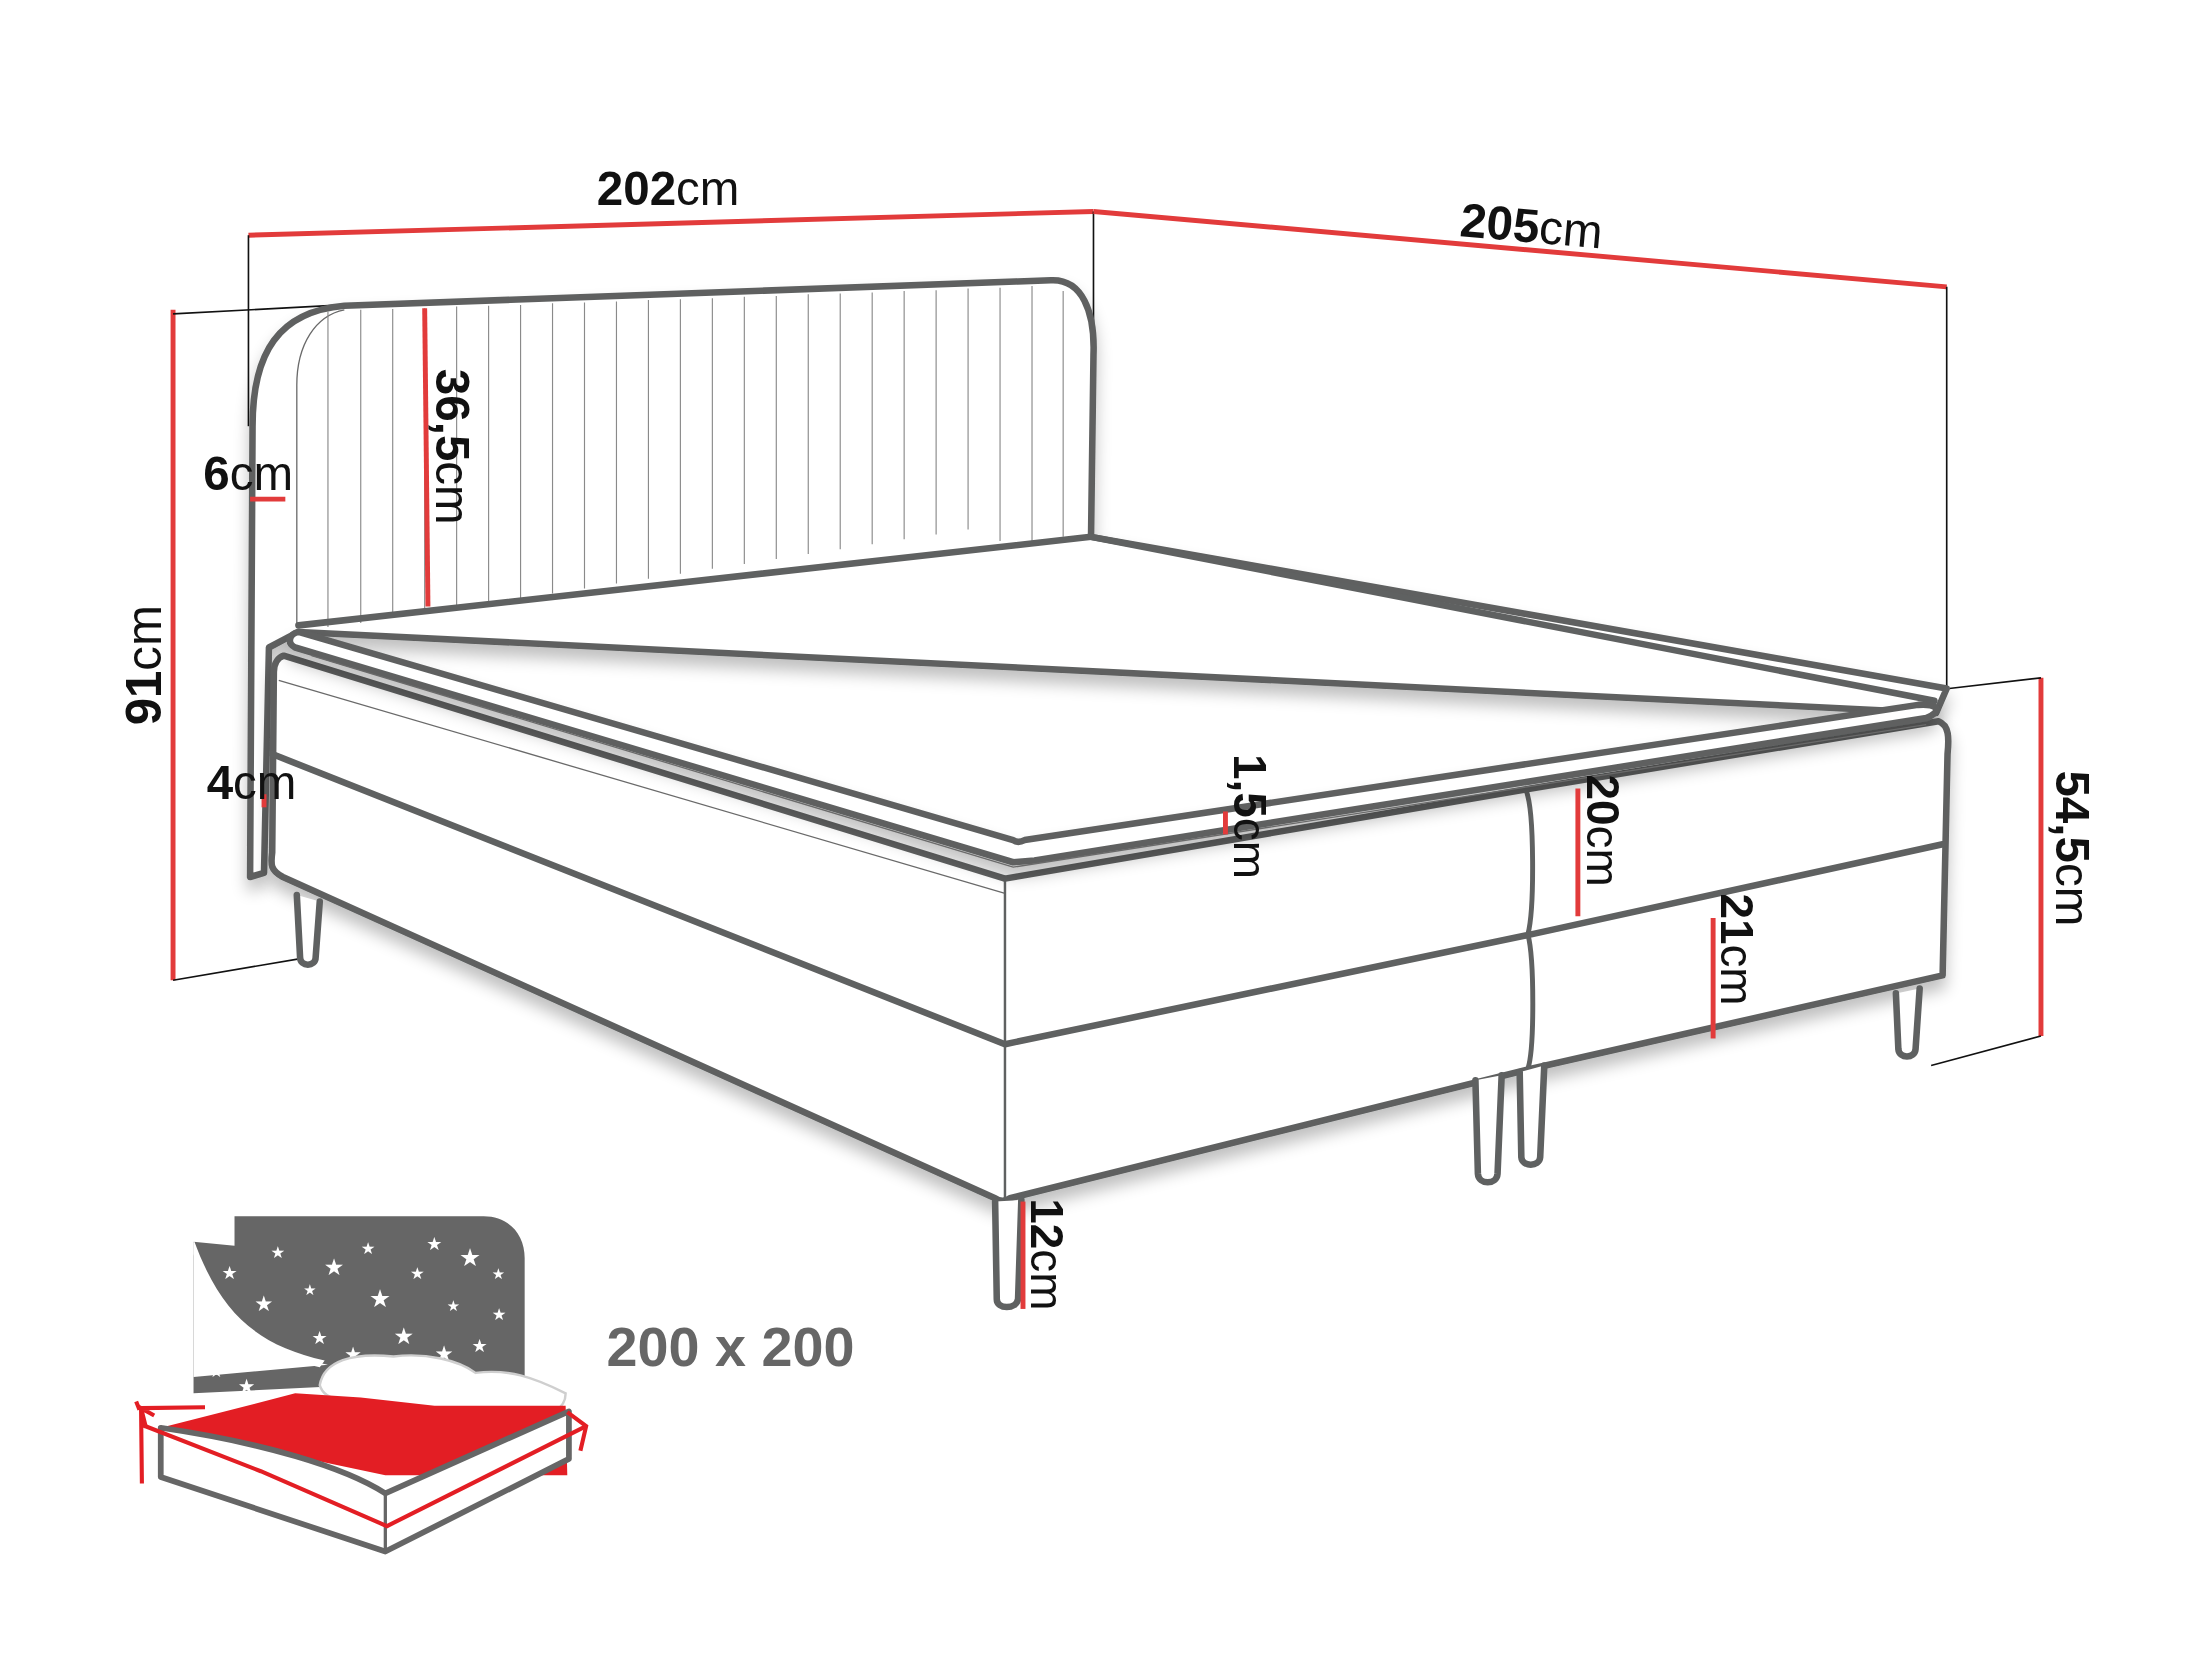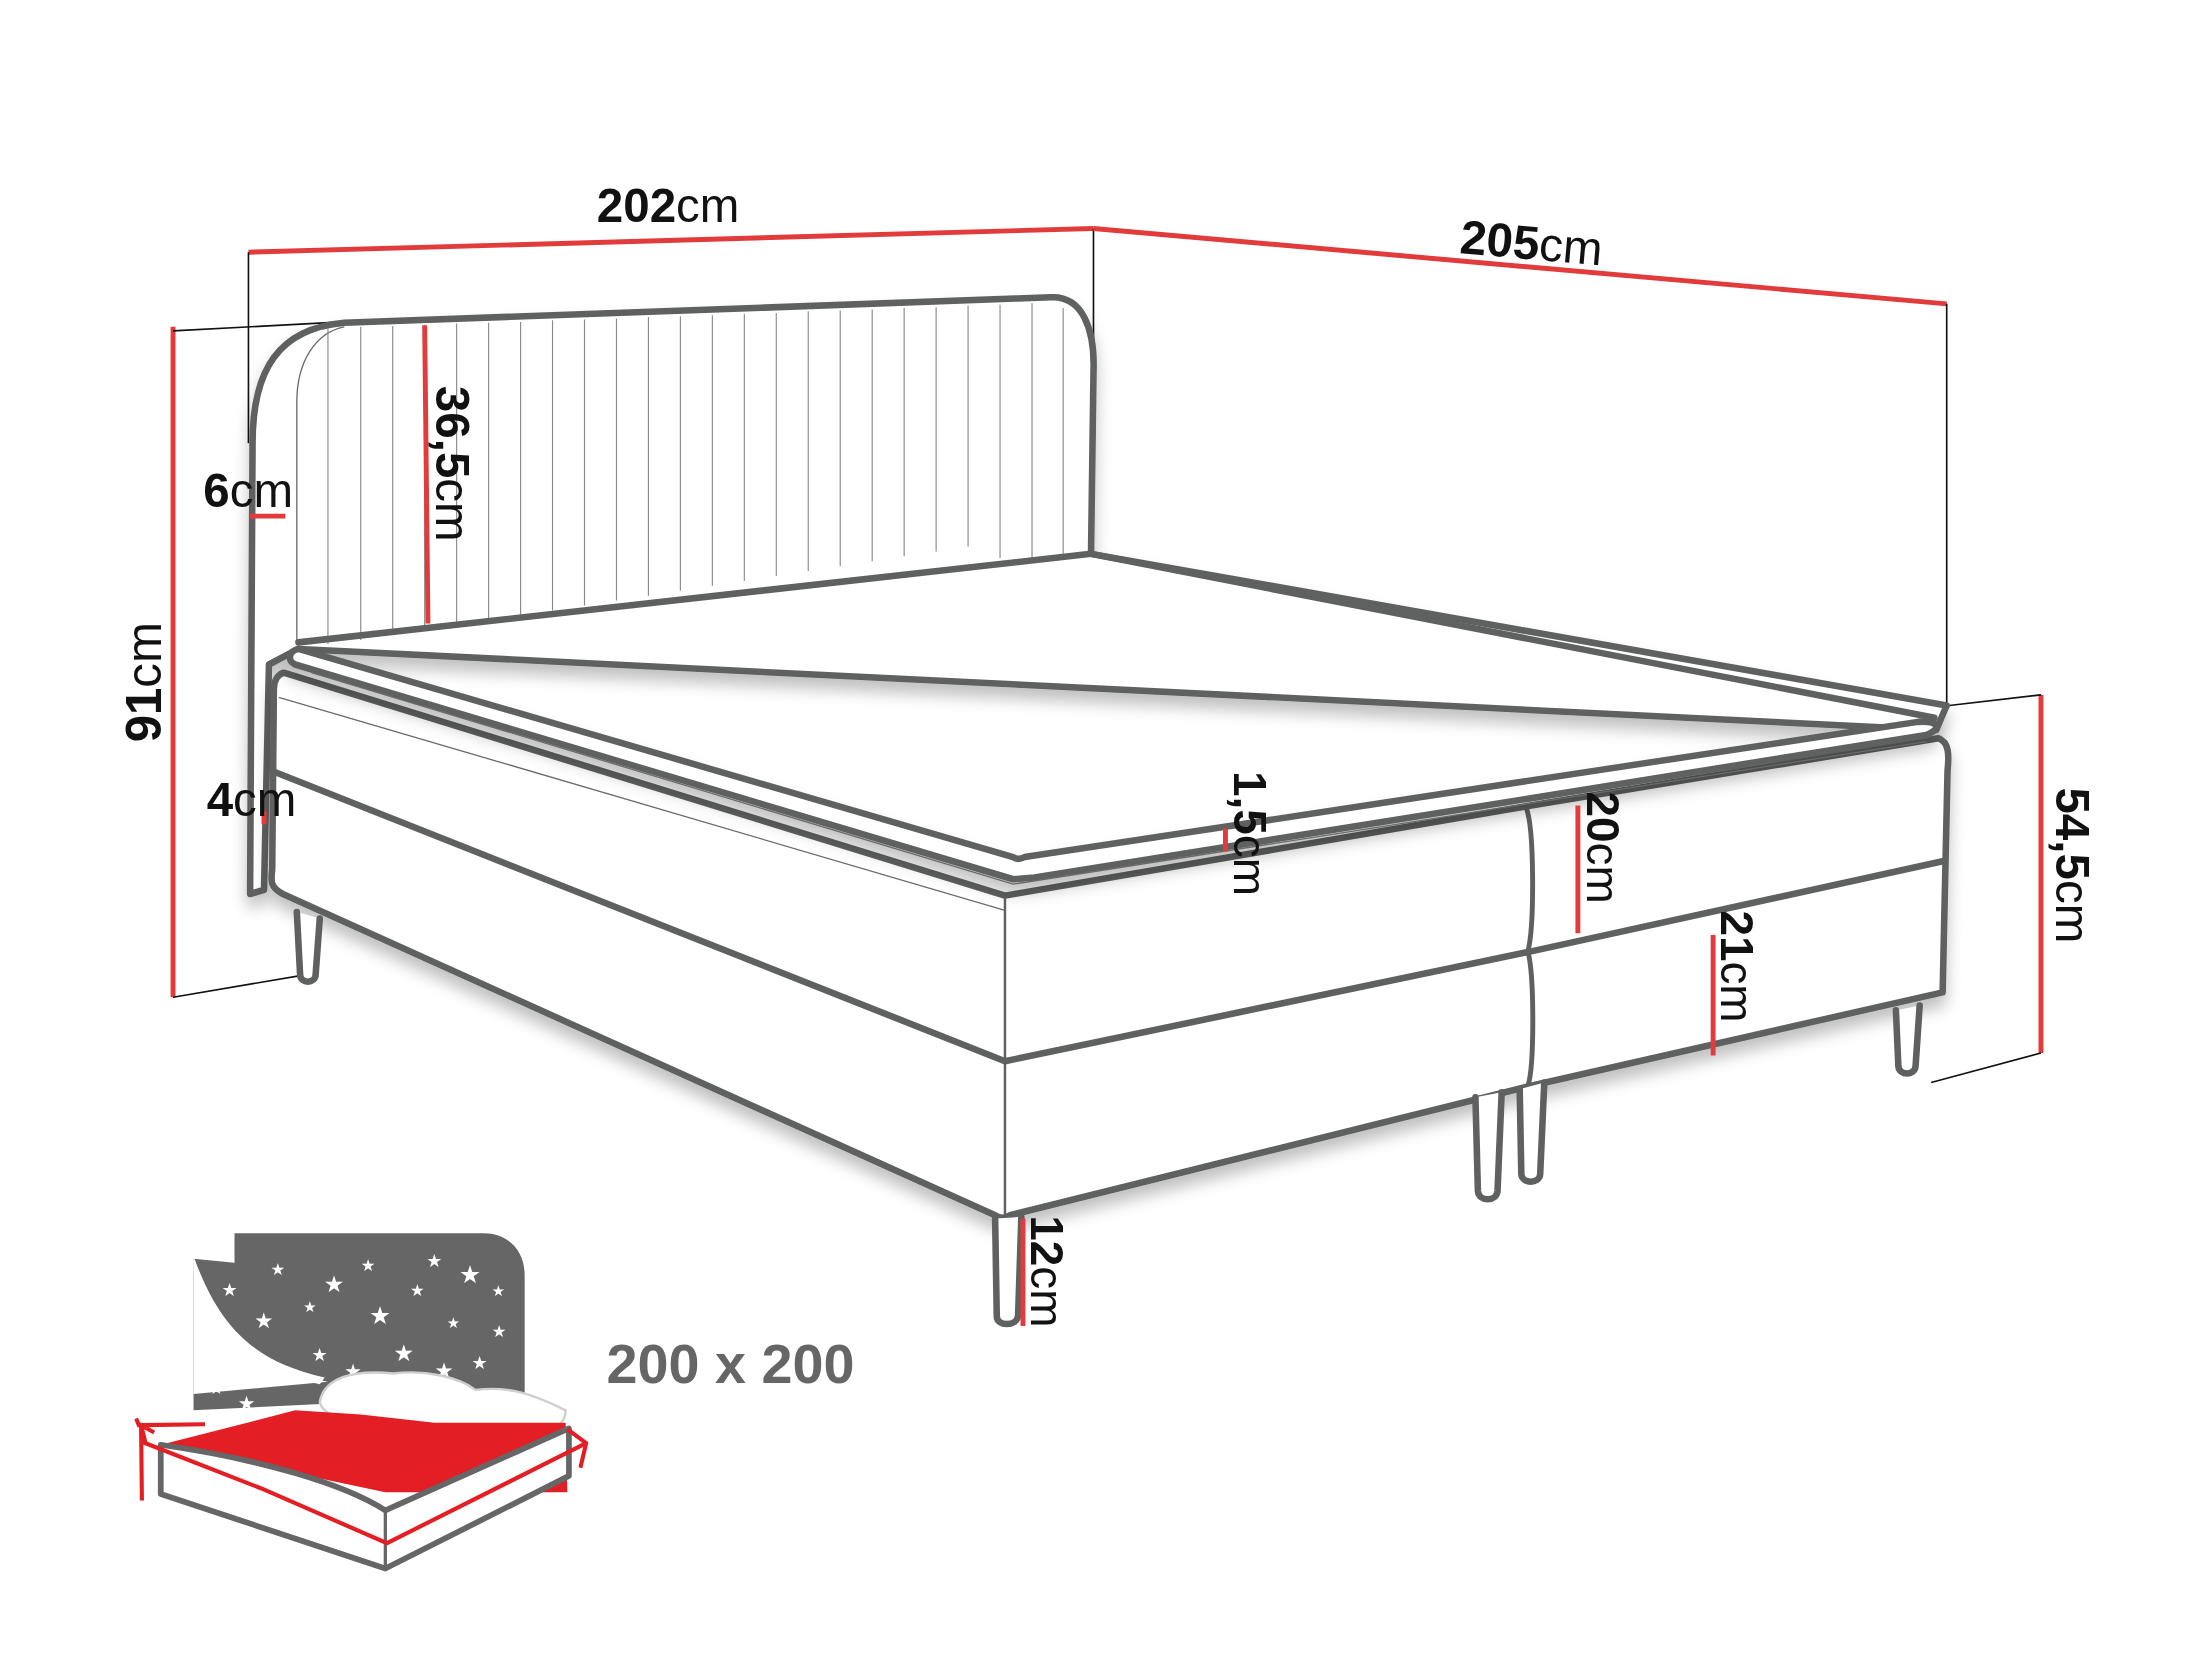--- a/index.html
+++ b/index.html
@@ -1,17 +1,17 @@
 <!DOCTYPE html>
 <html style="font-size:13px"><head>
 <meta charset="utf-8">
 <style>
   html, body { margin: 0; padding: 0; background: #ffffff; }
   body { width: 2205px; height: 1654px; overflow: hidden; position: relative; }
-  #stage { position: absolute; left: 0; top: 17px; width: 2205px; height: 1459px; }
+  #stage { position: absolute; left: 0; top: 0; width: 2205px; height: 1459px; }
   svg { display: block; }
   .outline { fill: #ffffff; stroke: #5f6161; stroke-width: 8; stroke-linejoin: round; stroke-linecap: round; }
   .outline-nofill { fill: none; stroke: #5f6161; stroke-width: 8; stroke-linejoin: round; stroke-linecap: round; }
   .thin { fill: none; stroke: #6a6a6a; stroke-width: 1.6; }
   .rib { fill: none; stroke: #8a8a8a; stroke-width: 1.4; }
   .dim-red { fill: none; stroke: #e23b3b; stroke-width: 6; stroke-linecap: butt; }
   .ext { fill: none; stroke: #111111; stroke-width: 2; }
   .lbl { font-family: "Liberation Sans", sans-serif; fill: #111111; }
   .lbl .num { font-weight: 700; }
   .lbl .unit { font-weight: 400; }

